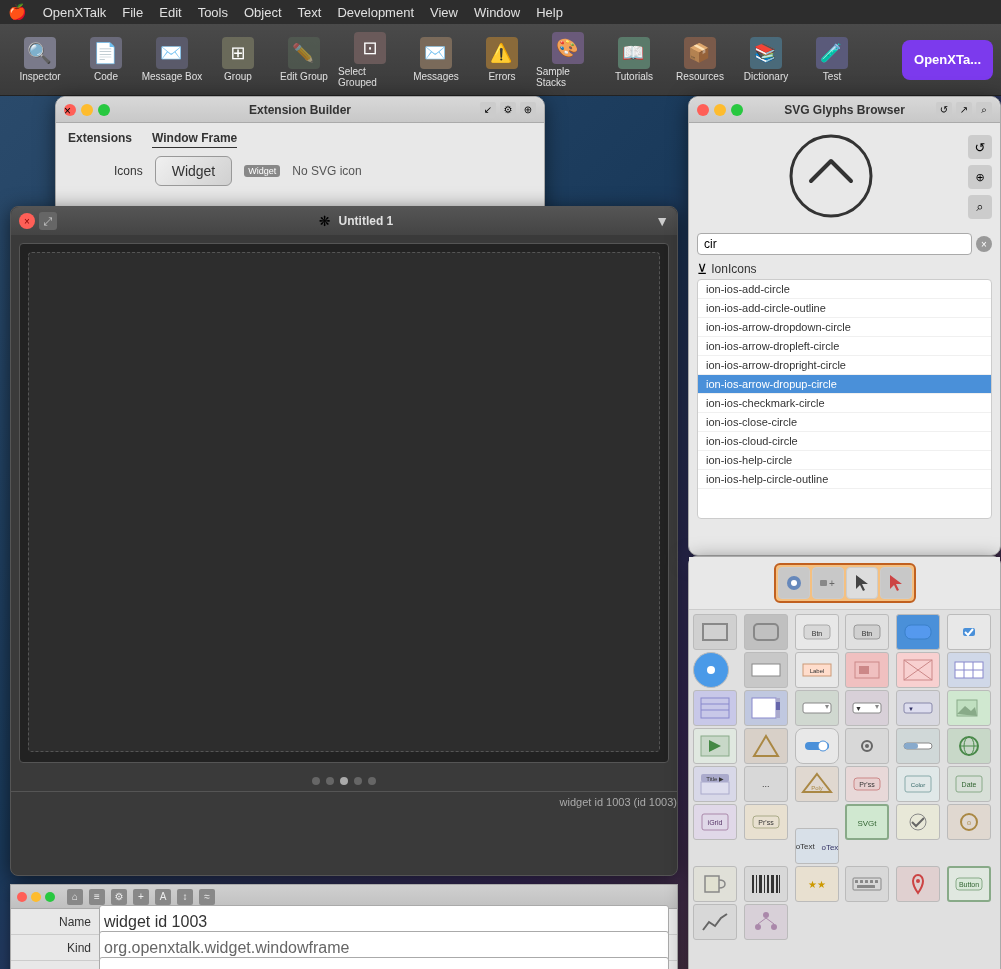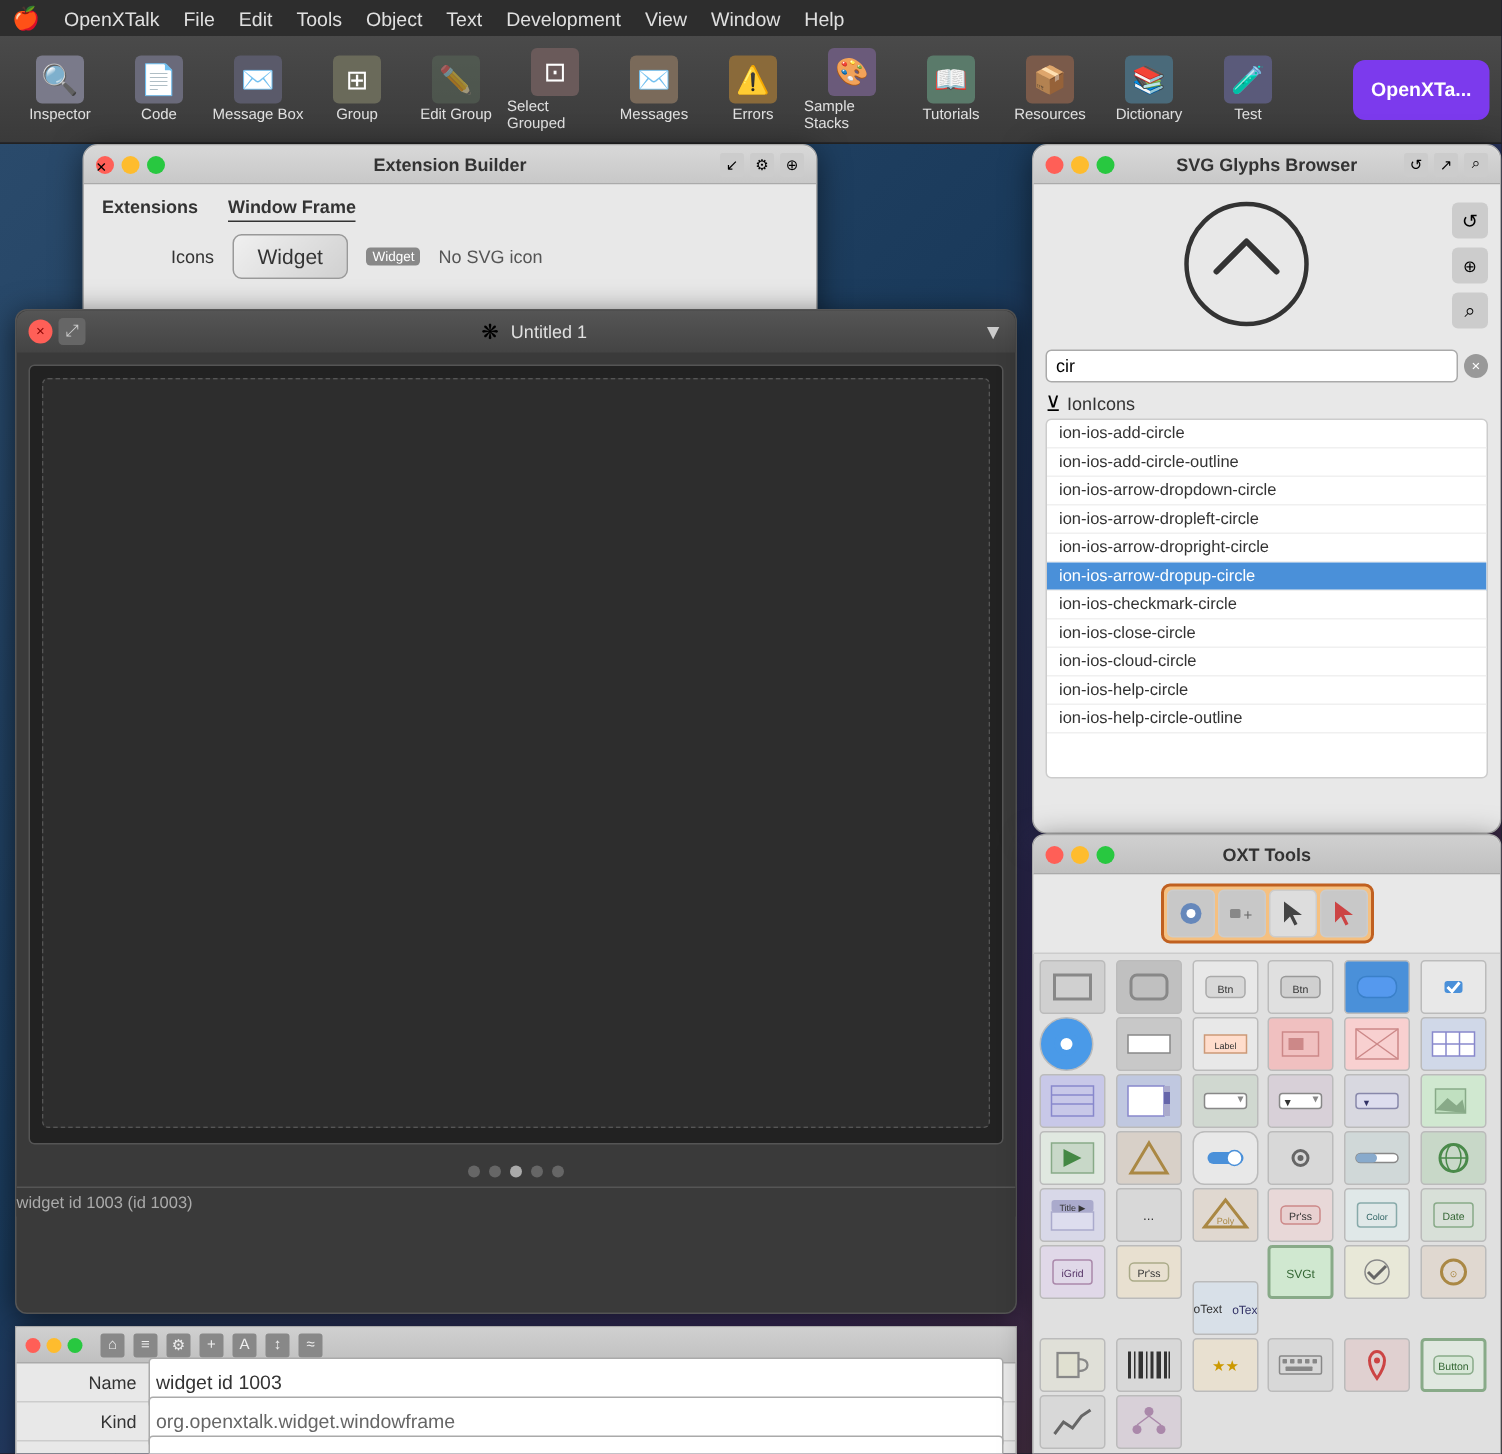--- a/index.html
+++ b/index.html
@@ -242,21 +242,21 @@
       display: flex;
       align-items: center;
       gap: 8px;
     }
     .stack-layers-icon {
       font-size: 14px;
     }
     .stack-title-text {
       font-size: 12px;
       color: #e0e0e0;
-      font-weight: 400;
+      font-weight: 700;
     }
     .stack-collapse-btn {
       font-size: 14px;
       color: #ccc;
       cursor: pointer;
     }
     .stack-canvas-area {
       margin: 8px;
       background: #222;
       border: 1px solid #555;
@@ -281,21 +281,21 @@
       height: 8px;
       border-radius: 50%;
       background: #666;
     }
     .scroll-dot.active { background: #aaa; }
     .stack-status-bar {
       height: 20px;
       background: #3a3a3a;
       display: flex;
       align-items: center;
-      justify-content: flex-start;
+      justify-content: flex-end;
       border-top: 1px solid #555;
     }
     .stack-status-text {
       font-size: 11px;
       color: #aaa;
     }
 
     
     .inspector-panel {
       position: absolute;
@@ -357,21 +357,21 @@
       text-align: right;
       padding-right: 8px;
     }
     .insp-input {
       flex: 1;
       height: 20px;
       background: white;
       border: 1px solid #aaa;
       border-radius: 3px;
       padding: 16px 4px;
-      font-size: 13px;
+      font-size: 16px;
       color: #333;
     }
 
     
     .svg-browser {
       position: absolute;
       top: 0;
       left: 688px;
       width: 313px;
       height: 460px;
@@ -778,28 +778,20 @@
       <div class="svg-list-item">ion-ios-checkmark-circle</div>
       <div class="svg-list-item">ion-ios-close-circle</div>
       <div class="svg-list-item">ion-ios-cloud-circle</div>
       <div class="svg-list-item">ion-ios-help-circle</div>
       <div class="svg-list-item">ion-ios-help-circle-outline</div>
 
     </div>
   </div>
 
   <div class="oxt-tools">
-    <div class="oxt-title-bar">
-      <div class="oxt-win-controls">
-        <div class="win-btn win-close" style="background:#ff5f57;"></div>
-        <div class="win-btn win-min" style="background:#febc2e;"></div>
-        <div class="win-btn win-max" style="background:#28c840;"></div>
-      </div>
-      <span class="oxt-title-text">OXT Tools</span>
-    </div>
 
     <div class="oxt-top-tools">
       <div class="oxt-tool-group">
         <div class="oxt-tool-btn" style="background:#c8c8c8;">
           <svg width="20" height="20" viewBox="0 0 20 20">
               <circle cx="10" cy="10" r="7" fill="#6688bb"></circle>
               <circle cx="10" cy="10" r="3" fill="white"></circle>
             </svg>
         </div>
         <div class="oxt-tool-btn" style="background:#c8c8c8;">

